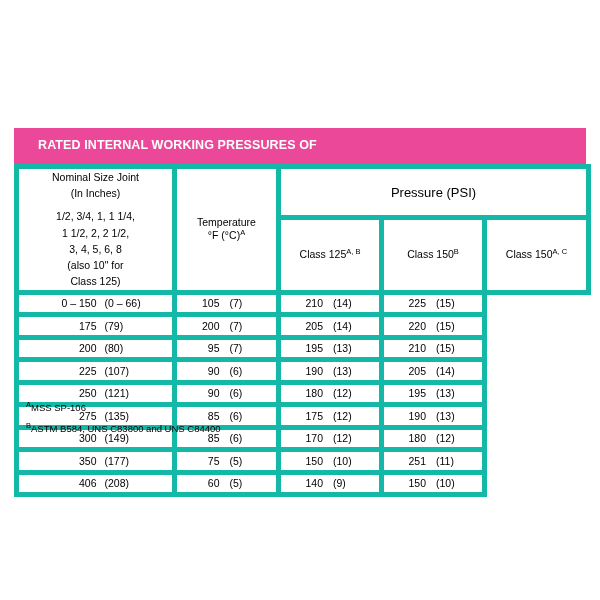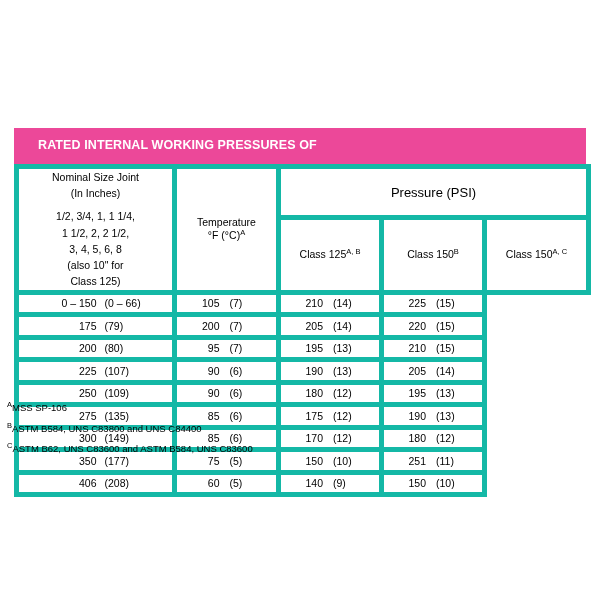--- a/index.html
+++ b/index.html
@@ -79,21 +79,21 @@
   }
   .val .num { display: inline-block; min-width: 30px; text-align: right; }
   .val .paren { display: inline-block; min-width: 34px; text-align: left; padding-left: 10px; }
 
   .temp .num { display: inline-block; min-width: 48px; text-align: right; }
   .temp .paren { display: inline-block; min-width: 38px; text-align: left; padding-left: 8px; }
 
   
   .footnotes {
     position: absolute;
-    left: 7px;
+    left: 26px;
     top: 403px;
     width: 572px;
     font-size: 9.5px;
     color: #000000;
     line-height: 1.0;
   }
   .footnotes div {
     margin-bottom: 11px;
     white-space: nowrap;
   }
@@ -168,21 +168,21 @@
           <td class="val"><span class="num">195</span><span class="paren">(13)</span></td>
           <td class="val"><span class="num">210</span><span class="paren">(15)</span></td>
         </tr>
         <tr class="datarow">
           <td class="val temp"><span class="num">225</span><span class="paren">(107)</span></td>
           <td class="val"><span class="num">90</span><span class="paren">(6)</span></td>
           <td class="val"><span class="num">190</span><span class="paren">(13)</span></td>
           <td class="val"><span class="num">205</span><span class="paren">(14)</span></td>
         </tr>
         <tr class="datarow">
-          <td class="val temp"><span class="num">250</span><span class="paren">(109)</span></td>
+          <td class="val temp"><span class="num">250</span><span class="paren">(121)</span></td>
           <td class="val"><span class="num">90</span><span class="paren">(6)</span></td>
           <td class="val"><span class="num">180</span><span class="paren">(12)</span></td>
           <td class="val"><span class="num">195</span><span class="paren">(13)</span></td>
         </tr>
         <tr class="datarow">
           <td class="val temp"><span class="num">275</span><span class="paren">(135)</span></td>
           <td class="val"><span class="num">85</span><span class="paren">(6)</span></td>
           <td class="val"><span class="num">175</span><span class="paren">(12)</span></td>
           <td class="val"><span class="num">190</span><span class="paren">(13)</span></td>
         </tr>
@@ -204,16 +204,15 @@
           <td class="val"><span class="num">140</span><span class="paren">(9)</span></td>
           <td class="val"><span class="num">150</span><span class="paren">(10)</span></td>
         </tr>
       </tbody>
     </table>
   </div>
 
   <div class="footnotes">
     <div><sup>A</sup><span>MSS SP-106</span></div>
     <div><sup>B</sup><span>ASTM B584, UNS C83800 and UNS C84400</span></div>
-    <div><sup>C</sup><span>ASTM B62, UNS C83600 and ASTM B584, UNS C83600</span></div>
   </div>
 
 </div>
 
 </body></html>

